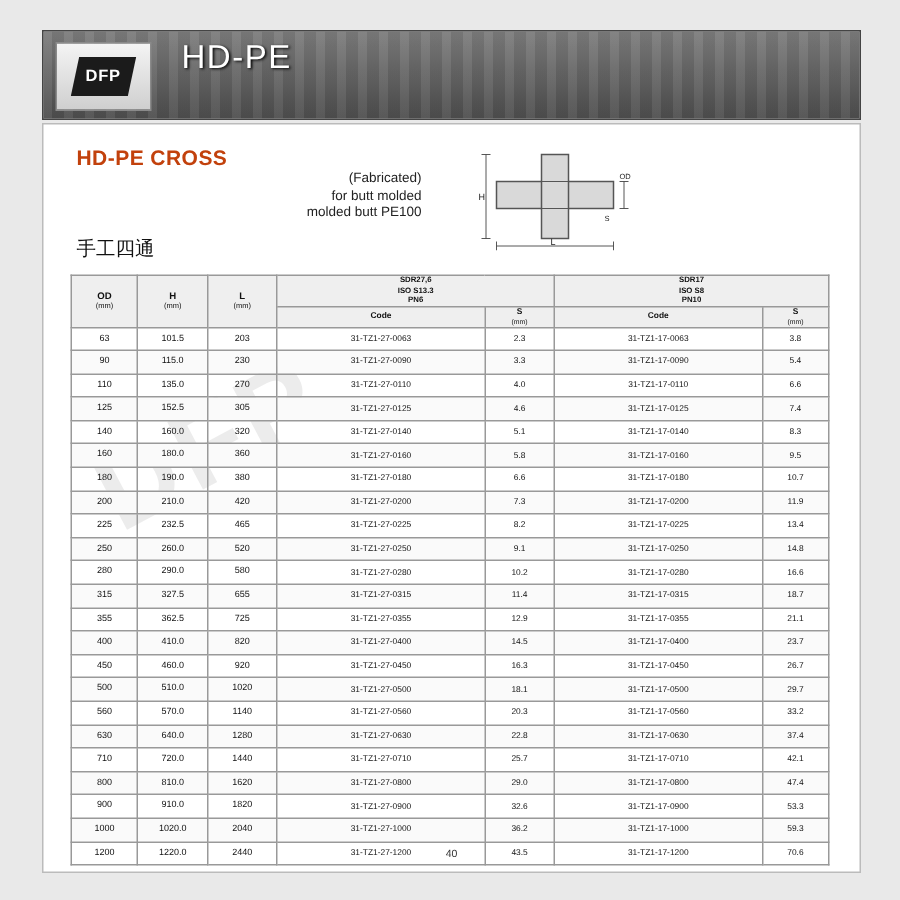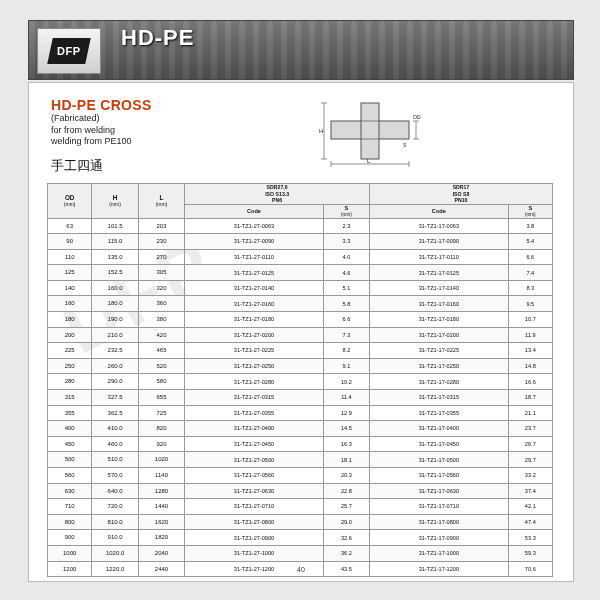--- a/index.html
+++ b/index.html
@@ -41,21 +41,21 @@
   .logo-diamond{
     width:38px;height:26px;
     background:#1b1b1b;
     transform:skewX(-12deg);
     display:flex;align-items:center;justify-content:center;
     font-size:11px;font-weight:bold;color:#fff;letter-spacing:.5px;
   }
   .logo-diamond span{transform:skewX(12deg);}
   .banner-title{
     position:absolute;left:92px;top:4px;
-    color:#fff;font-size:22px;font-weight:bold;letter-spacing:1px;
+    color:#fff;font-size:22px;font-weight:normal;letter-spacing:1px;
     text-shadow:1px 1px 2px #000;
   }
   .banner-sub{
     position:absolute;left:92px;top:31px;
     color:#eee;font-size:17px;letter-spacing:5px;
     text-shadow:1px 1px 2px #000;
   }
   
   .sheet{
     position:absolute;left:28px;top:82px;width:544px;height:498px;
@@ -70,21 +70,21 @@
     pointer-events:none;
     white-space:nowrap;
   }
   
   .info{
     position:absolute;left:22px;top:14px;width:230px;
   }
   .info h1{
     margin:0;font-size:14px;font-weight:bold;color:#c2410c;letter-spacing:.3px;
   }
-  .info .ln{font-size:9px;color:#222;line-height:11.5px;}
+  .info .ln{font-size:9px;color:#222;line-height:11.5px;text-align:right;}
   .info .cn{font-size:13px;font-weight:normal;color:#111;margin-top:9px;}
   .info .code{font-size:9px;color:#222;margin-top:2px;}
   
   .drawing{
     position:absolute;left:286px;top:12px;width:110px;height:72px;
   }
   .draw-svg{display:block;}
   
   table{
     position:absolute;left:18px;top:100px;
@@ -130,22 +130,22 @@
     <div class="banner-title">HD-PE</div>
   </div>
 
   <div class="sheet">
 
     <div class="watermark">DFP</div>
 
     <div class="info">
       <h1>HD-PE CROSS</h1>
       <div class="ln">(Fabricated)</div>
-      <div class="ln">for from welding</div>
-      <div class="ln">welding from PE100</div>
+      <div class="ln">for butt molded</div>
+      <div class="ln">molded butt PE100</div>
       <div class="cn">手工四通</div>
     </div>
 
     <div class="drawing">
       <svg class="draw-svg" width="110" height="72" viewBox="0 0 110 72">
 
         <rect x="16" y="26" width="78" height="18" fill="#d9d9d9" stroke="#555" stroke-width="1"></rect>
 
         <rect x="46" y="8" width="18" height="56" fill="#d9d9d9" stroke="#555" stroke-width="1"></rect>
 

